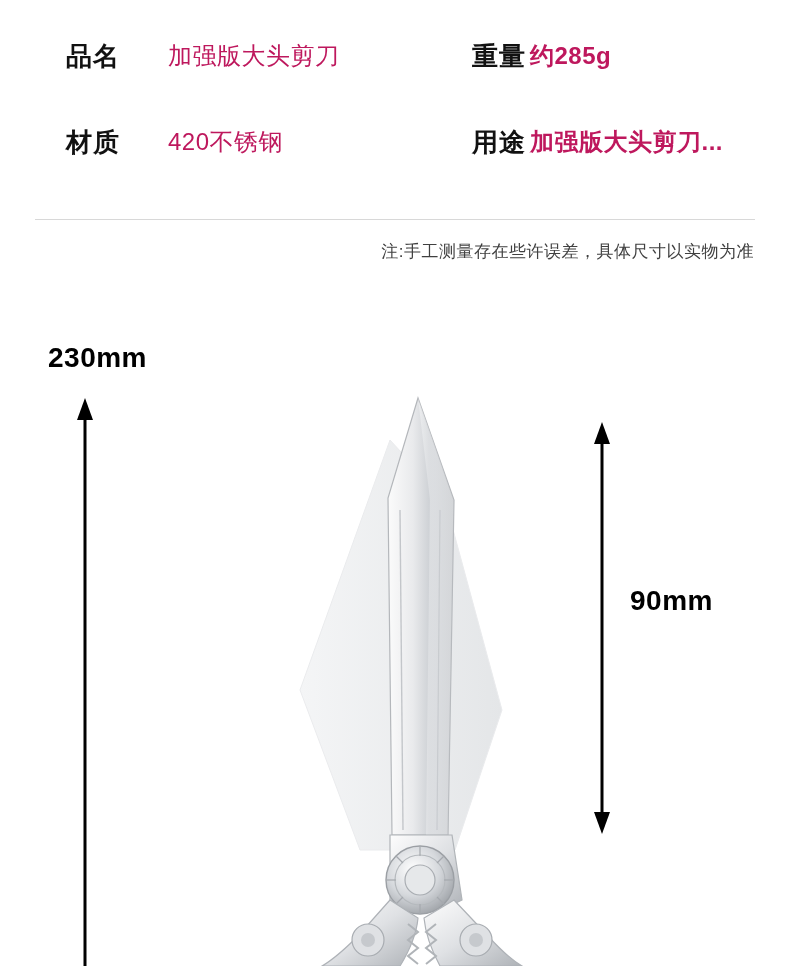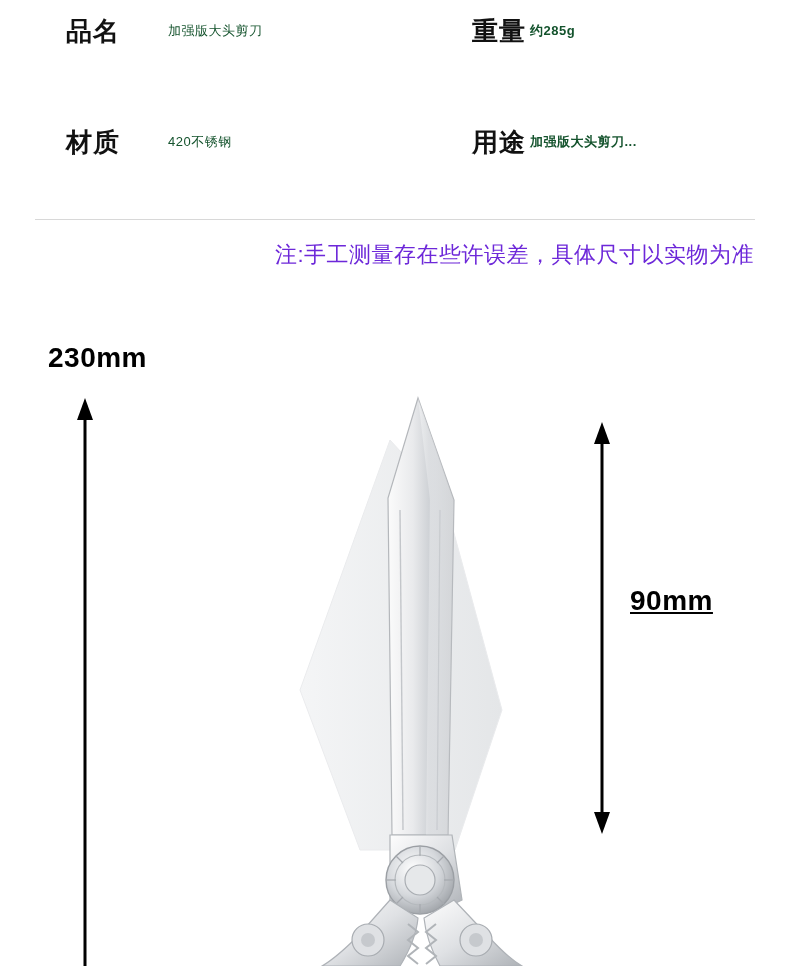--- a/index.html
+++ b/index.html
@@ -25,32 +25,32 @@
     height: 224px;
   }
   .spec-row {
     position: absolute;
     left: 0;
     width: 790px;
     height: 60px;
     display: flex;
     align-items: center;
   }
-  .spec-row.row-1 { top: 1px; }
+  .spec-row.row-1 { top: 26px; }
   .spec-row.row-2 { top: 112px; }
 
   .spec-label {
     font-size: 26px;
     font-weight: bold;
     letter-spacing: 1px;
     color: #111;
   }
   .spec-value {
-    font-size: 13px;
-    color: #14532d;
+    font-size: 24px;
+    color: #be185d;
     letter-spacing: 0.5px;
   }
 
   .cell-a-label { position: absolute; left: 66px; }
   .cell-a-value { position: absolute; left: 168px; }
   .cell-b-label { position: absolute; left: 432px; margin-left: 40px; }
   .cell-b-value { position: absolute; left: 530px; font-weight: bold; }
 
   .divider {
     position: absolute;
@@ -58,22 +58,22 @@
     top: 219px;
     width: 720px;
     height: 1px;
     background: #d8d8d8;
   }
 
   .note {
     position: absolute;
     right: 36px;
     top: 240px;
-    font-size: 22px;
-    color: #6d28d9;
+    font-size: 17px;
+    color: #404040;
     letter-spacing: 0.5px;
   }
 
   
   .diagram {
     position: absolute;
     left: 0;
     top: 300px;
     width: 632px;
     height: 666px;
@@ -87,21 +87,20 @@
     font-weight: bold;
     letter-spacing: 0.5px;
   }
   .dim-label-right {
     position: absolute;
     left: 630px;
     top: 285px;
     font-size: 28px;
     font-weight: bold;
     letter-spacing: 0.5px;
-    text-decoration: underline;
   }
 
   .arrow-svg {
     position: absolute;
     left: 0;
     top: 0;
   }
 
   .product-img {
     position: absolute;

